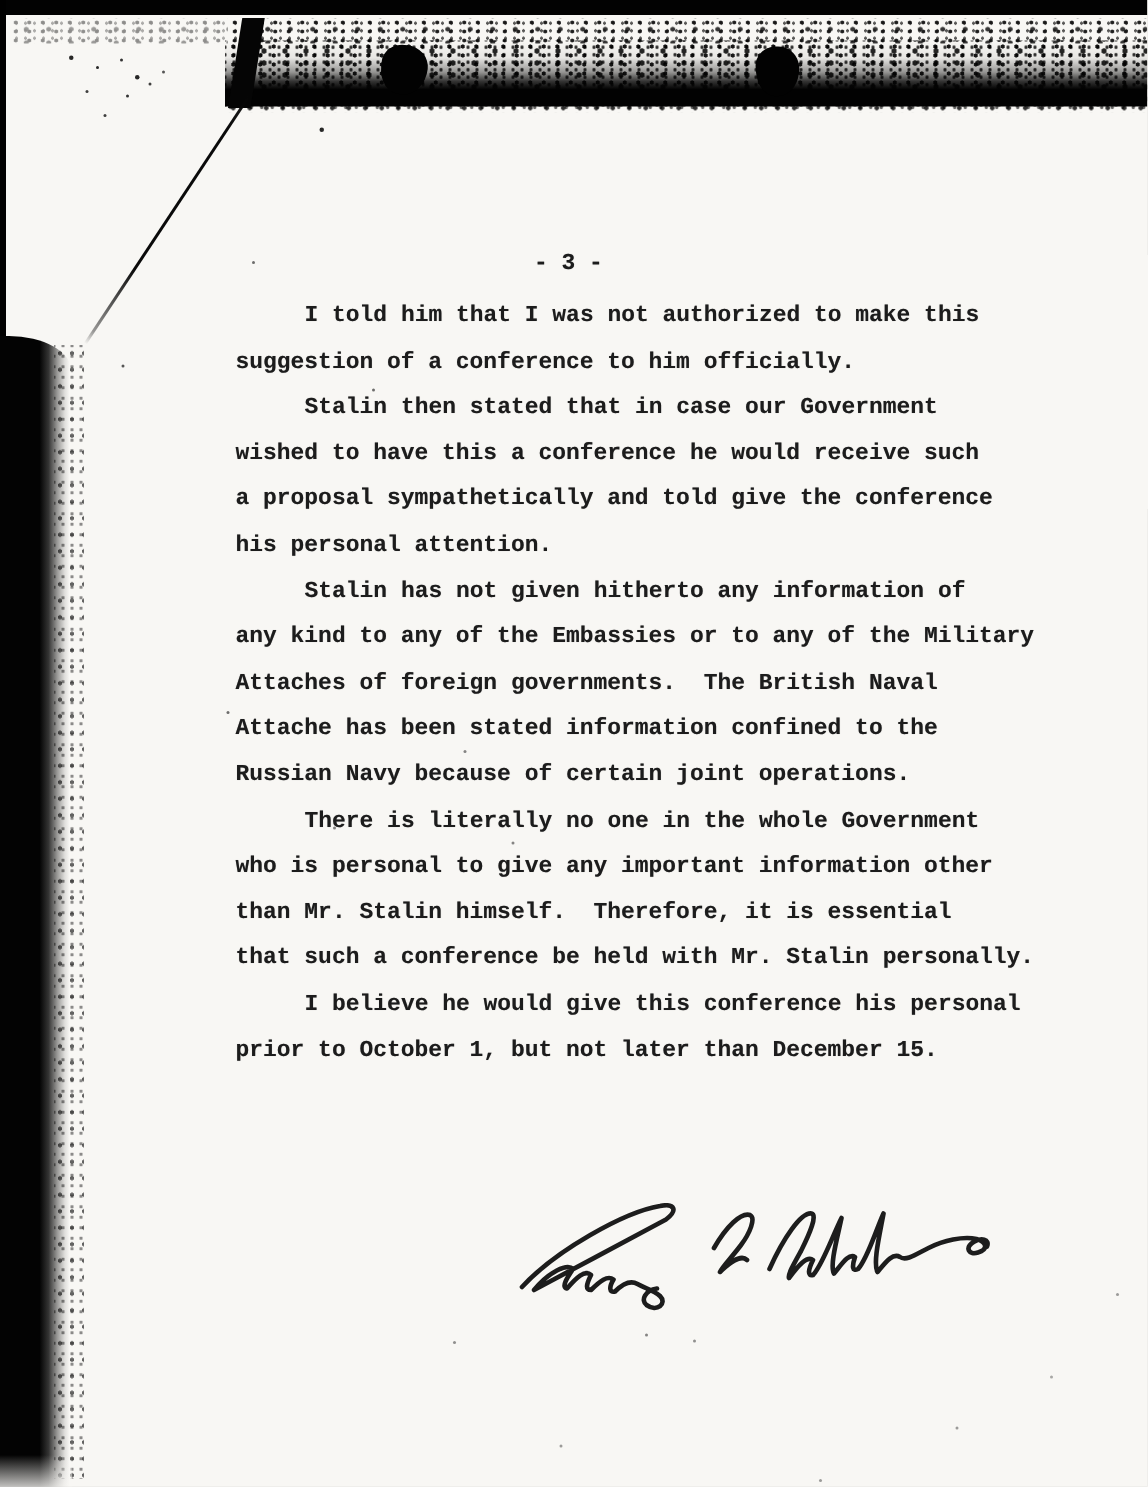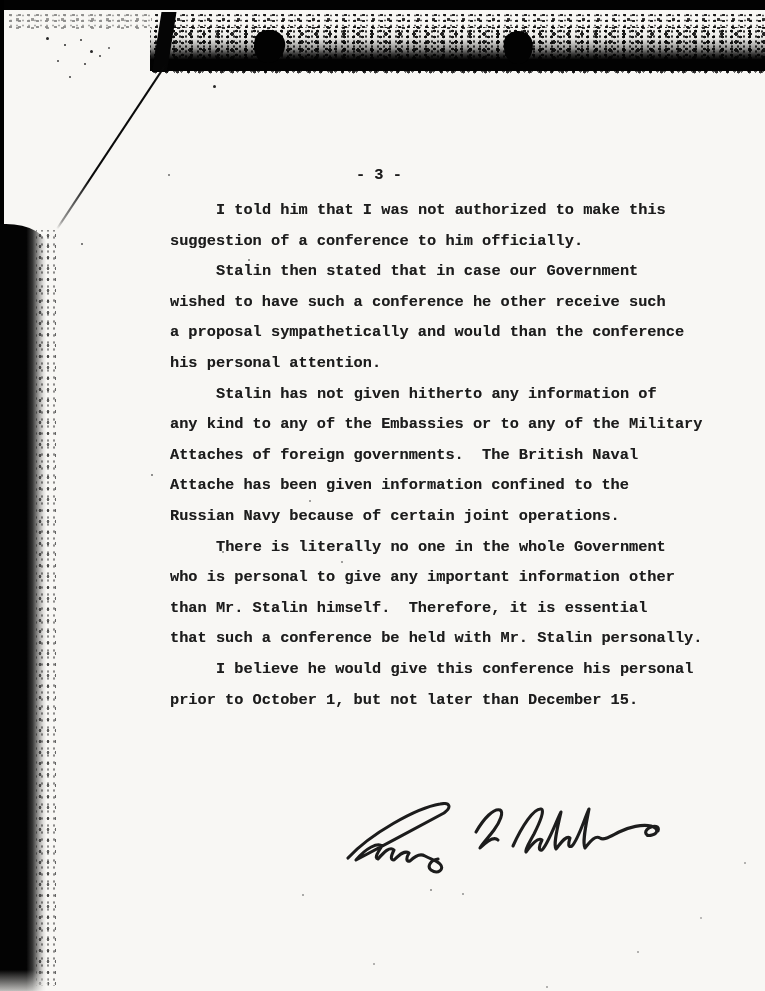--- a/index.html
+++ b/index.html
@@ -50,21 +50,21 @@
     background-size:8px 11px,6px 7px;background-position:0 0,3px 4px;opacity:.8;}
   .left-band::before{content:"";position:absolute;left:0;right:0;bottom:-2px;height:26px;
     background:linear-gradient(180deg,rgba(248,247,244,0),rgba(248,247,244,.95));z-index:2;}
   .speck{position:absolute;border-radius:50%;background:#111;}
   
   .pagenum{position:absolute;left:356px;top:166px;z-index:3;
     font-size:15.3px;font-weight:700;color:#1c1c1c;white-space:pre;
     text-shadow:0 0 .5px rgba(0,0,0,.4);}
   .body-text{position:absolute;left:157px;top:195px;width:545px;z-index:3;}
   .line{font-size:15.3px;line-height:30.6px;font-weight:700;color:#1c1c1c;
-    white-space:pre;text-shadow:0 0 .5px rgba(0,0,0,.4);margin-left:13px;}
+    white-space:pre;text-shadow:0 0 .5px rgba(0,0,0,.4);}
   .line.indent{padding-left:46px;}
   .signature{position:absolute;left:298px;top:782px;z-index:3;}
 </style>
 </head>
 <body>
 
 <div class="scan">
 
   <div class="top-bar"></div>
   <div class="left-strip"></div>
@@ -102,27 +102,27 @@
       <div class="speck" style="left: 546px; top: 986px; width: 2px; height: 2px; opacity: 0.4;"></div>
       <div class="speck" style="left: 700px; top: 917px; width: 2px; height: 2px; opacity: 0.35;"></div>
       <div class="speck" style="left: 744px; top: 862px; width: 2px; height: 2px; opacity: 0.4;"></div>
     </div>
 
   <div class="pagenum">- 3 -</div>
   <div class="body-text">
       <div class="line indent">I told him that I was not authorized to make this</div>
       <div class="line">suggestion of a conference to him officially.</div>
       <div class="line indent">Stalin then stated that in case our Government</div>
-      <div class="line">wished to have such a conference he other receive such</div>
-      <div class="line">a proposal sympathetically and would than the conference</div>
+      <div class="line">wished to have this a conference he would receive such</div>
+      <div class="line">a proposal sympathetically and told give the conference</div>
       <div class="line">his personal attention.</div>
       <div class="line indent">Stalin has not given hitherto any information of</div>
       <div class="line">any kind to any of the Embassies or to any of the Military</div>
       <div class="line">Attaches of foreign governments.  The British Naval</div>
-      <div class="line">Attache has been given information confined to the</div>
+      <div class="line">Attache has been stated information confined to the</div>
       <div class="line">Russian Navy because of certain joint operations.</div>
       <div class="line indent">There is literally no one in the whole Government</div>
       <div class="line">who is personal to give any important information other</div>
       <div class="line">than Mr. Stalin himself.  Therefore, it is essential</div>
       <div class="line">that such a conference be held with Mr. Stalin personally.</div>
       <div class="line indent">I believe he would give this conference his personal</div>
       <div class="line">prior to October 1, but not later than December 15.</div>
     </div>
 
   <svg class="signature" width="390" height="95" viewBox="0 0 390 95">

